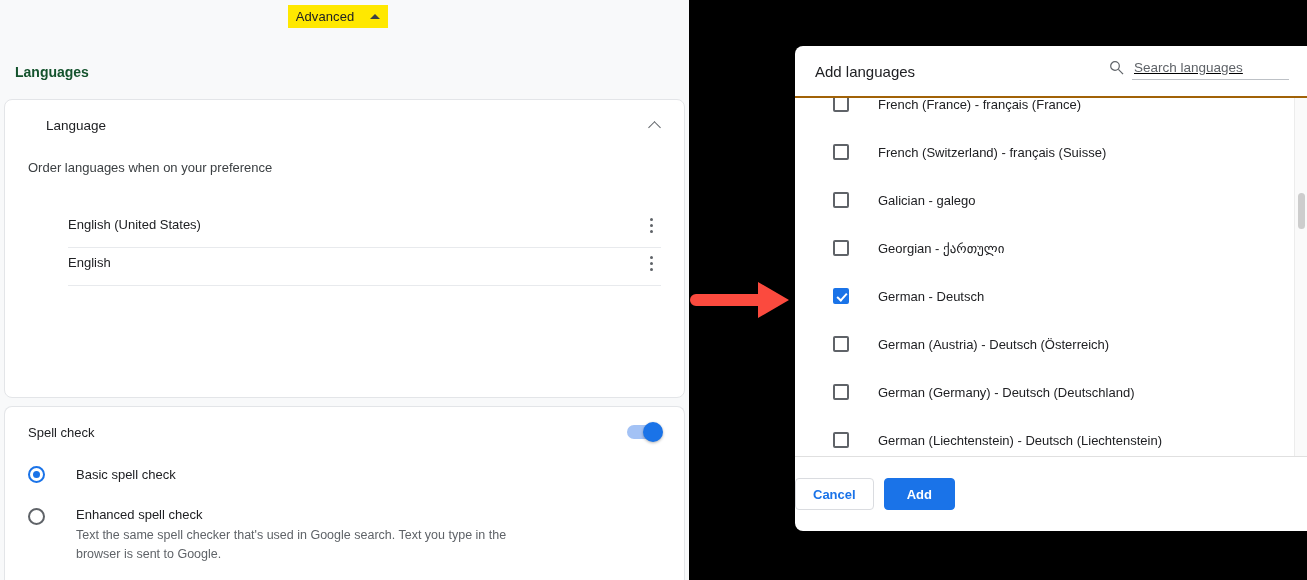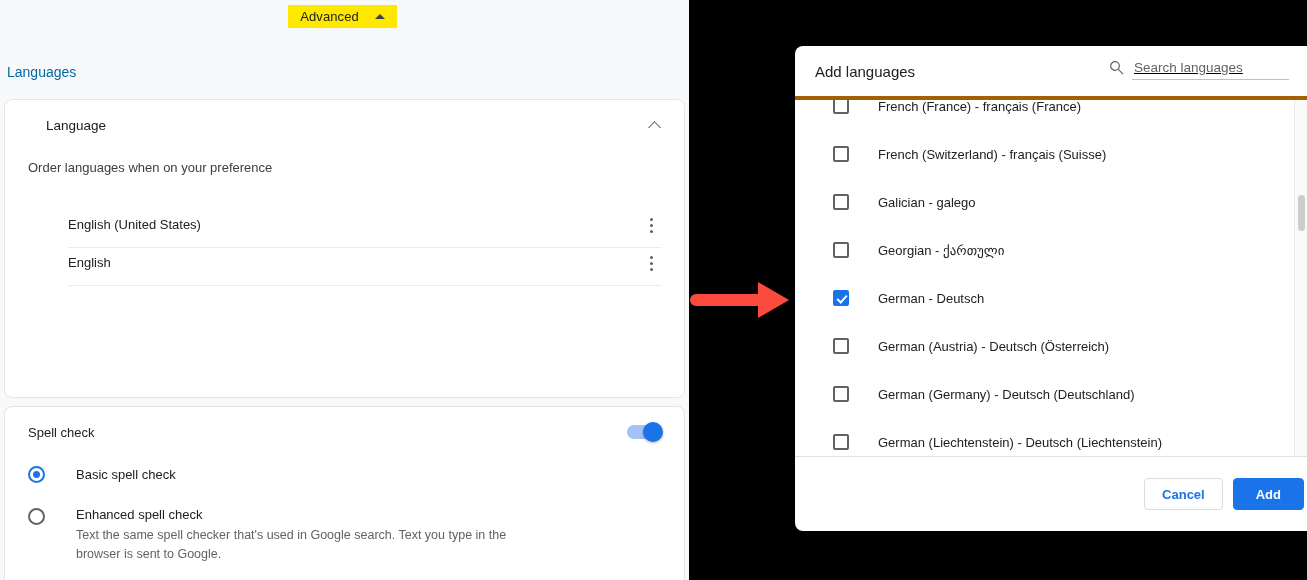--- a/index.html
+++ b/index.html
@@ -14,39 +14,39 @@
 
   
   #left-panel {
     position: absolute; left: 0; top: 0;
     width: 689px; height: 580px;
     background: #f8f9fa;
     overflow: hidden;
   }
   .advanced-highlight {
     position: absolute; left: 288px; top: 5px;
-    width: 109px; height: 23px;
+    width: 100px; height: 23px;
     background: #ffe800;
     display: flex; align-items: center; justify-content: center;
     gap: 16px;
     padding: 0 10px;
   }
   .advanced-label {
     font-size: 13px; color: #202124; letter-spacing: .1px;
   }
   .caret-up {
     width: 0; height: 0;
     border-left: 5px solid transparent;
     border-right: 5px solid transparent;
     border-bottom: 5px solid #3c4043;
   }
 
   .section-title {
-    position: absolute; left: 7px; top: 64px;
-    font-size: 14px; color: #0369a1;
+    position: absolute; left: 15px; top: 64px;
+    font-size: 14px; color: #14532d; font-weight: bold;
   }
 
   .card {
     position: absolute; left: 4px;
     width: 681px;
     background: #fff;
     border: 1px solid #e3e5e8;
     border-radius: 8px;
   }
   #card-language { top: 99px; height: 299px; }
@@ -174,21 +174,21 @@
   .search-field {
     border: none; border-bottom: 1px solid #bdc1c6;
     width: 157px; padding: 0 0 4px 2px;
     font-family: "Liberation Sans", sans-serif;
     font-size: 13.5px; color: #5f6368; outline: none; background: transparent;
   }
   .search-field::placeholder { color: #5f6368; }
 
   .dlg-list {
     flex: 1 1 auto;
-    border-top: 4px solid #a16207;
+    border-top: 2px solid #a16207;
     border-bottom: 1px solid #e0e0e0;
     position: relative;
     overflow: hidden;
     padding-left: 11px;
   }
   .dlg-list-inner { position: absolute; left: 0; top: -18px; right: 0; }
   .lang-item {
     display: flex; align-items: center;
     height: 48px;
     padding-left: 38px;
@@ -212,22 +212,22 @@
     position: absolute; right: 0; top: 0; bottom: 0; width: 13px;
     background: #fafafa; border-left: 1px solid #ececec;
   }
   .dlg-scroll-thumb {
     position: absolute; left: 3px; top: 95px;
     width: 7px; height: 36px; border-radius: 4px; background: #cdcdcd;
   }
 
   .dlg-footer {
     flex: 0 0 74px;
-    display: flex; align-items: center; justify-content: flex-end;
-    gap: 10px; padding-right: 3px;
+    display: flex; align-items: center; 
+    gap: 10px; padding-right: 19px;
   }
   .btn {
     font-family: "Liberation Sans", sans-serif;
     font-size: 13px; font-weight: bold;
     border-radius: 4px; cursor: pointer;
     height: 32px; padding: 0 17px;
   }
   .btn-cancel { background: #fff; color: #1a73e8; border: 1px solid #dadce0; }
   .btn-add { background: #1a73e8; color: #fff; border: 1px solid #1a73e8; padding: 0 22px; }
 </style>

